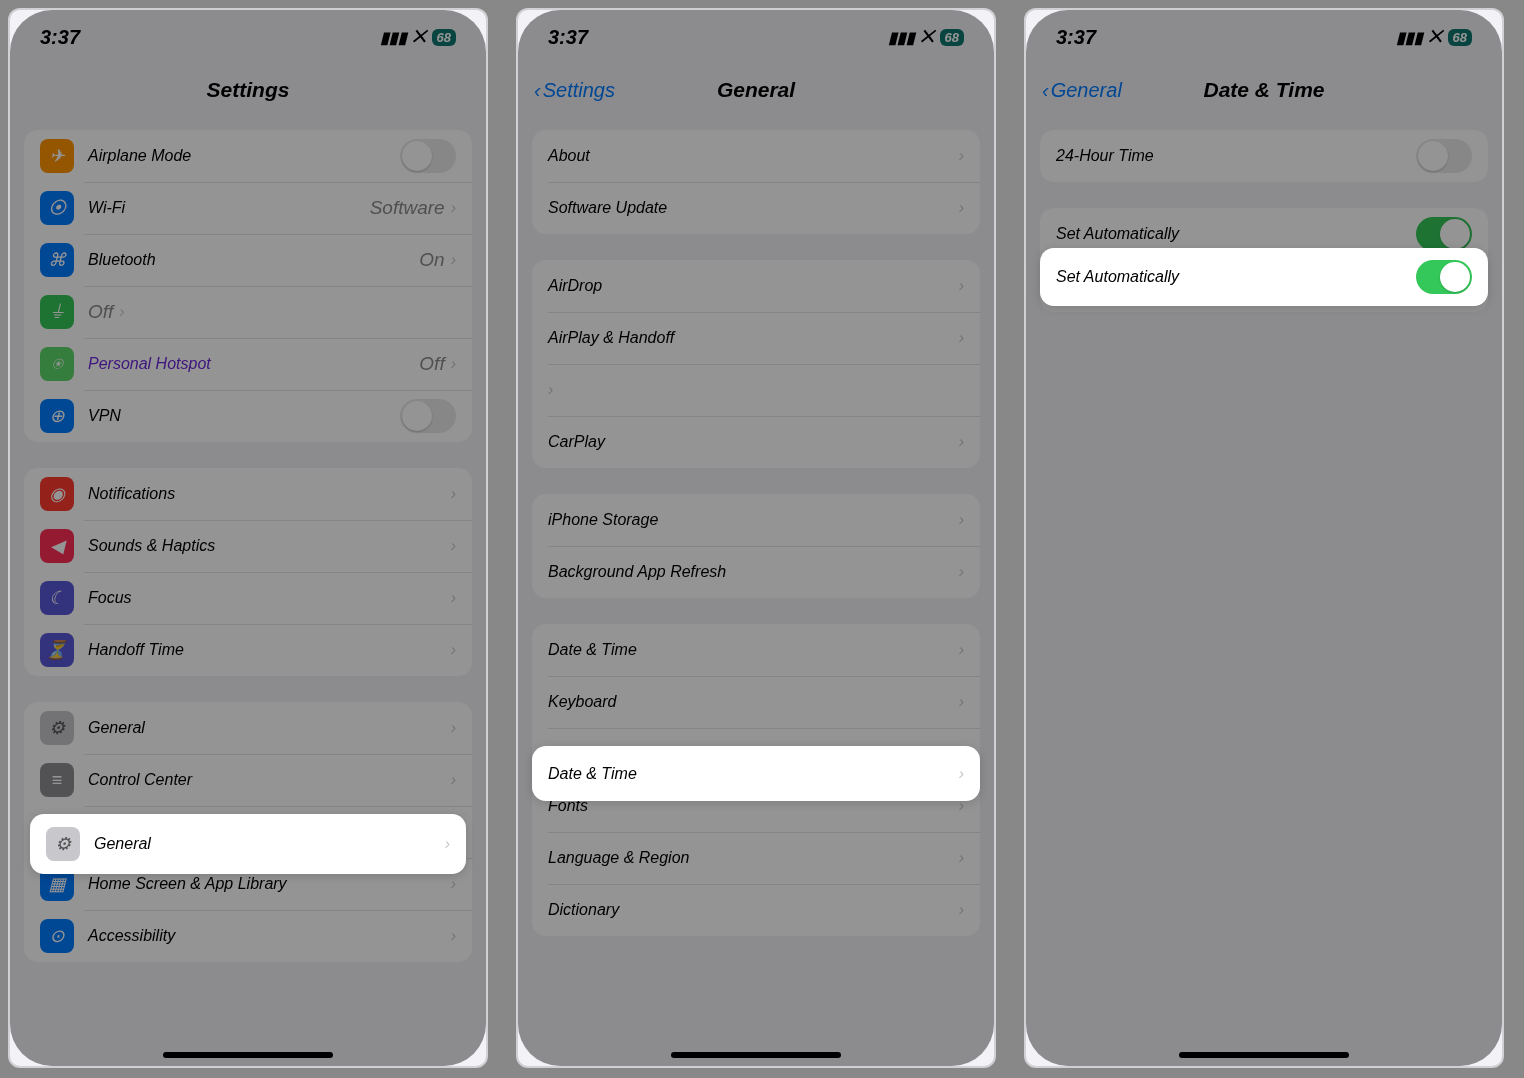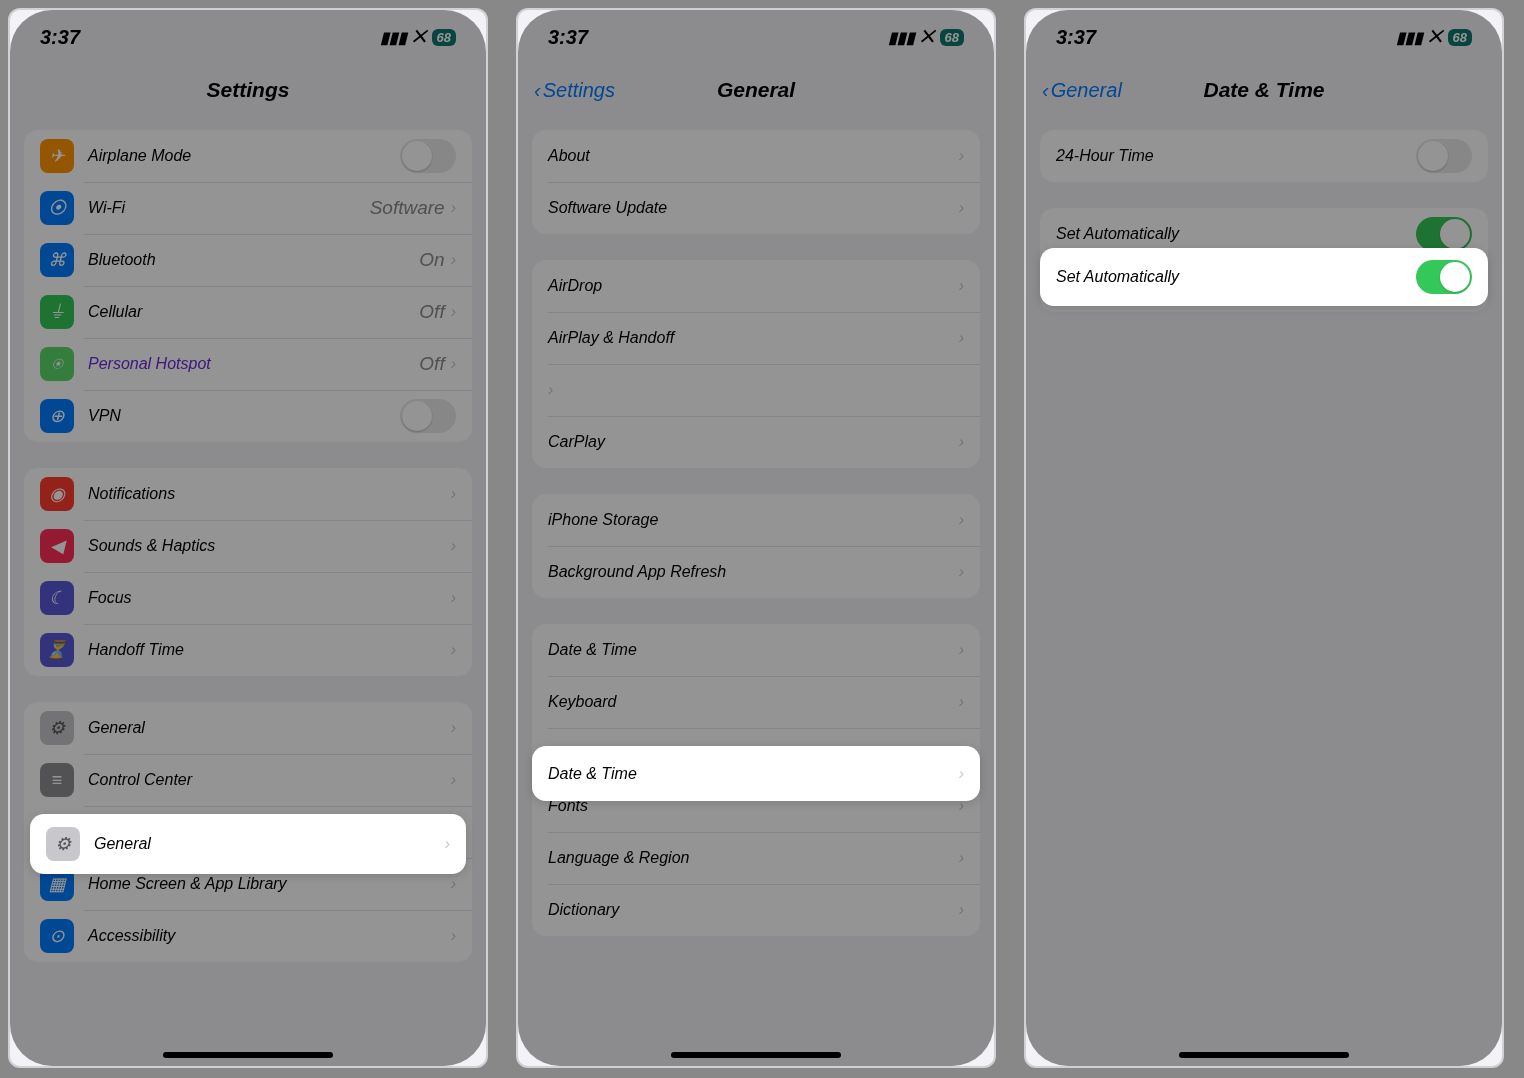--- a/index.html
+++ b/index.html
@@ -176,21 +176,20 @@
           <span class="chevron">›</span>
         </div>
         <div class="row with-icon">
           <div class="row-icon bg-blue">⌘</div>
           <span class="row-label">Bluetooth</span>
           <span class="row-value">On</span>
           <span class="chevron">›</span>
         </div>
         <div class="row with-icon">
           <div class="row-icon bg-green">⏚</div>
-          <span class="row-label">Cellular</span>
           <span class="row-value">Off</span>
           <span class="chevron">›</span>
         </div>
         <div class="row with-icon">
           <div class="row-icon bg-green2">⍟</div>
           <span class="row-label disabled">Personal Hotspot</span>
           <span class="row-value">Off</span>
           <span class="chevron">›</span>
         </div>
         <div class="row with-icon">

